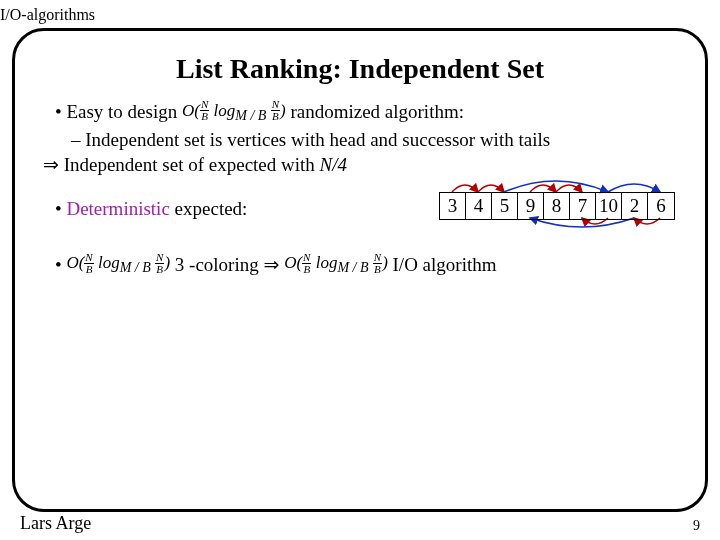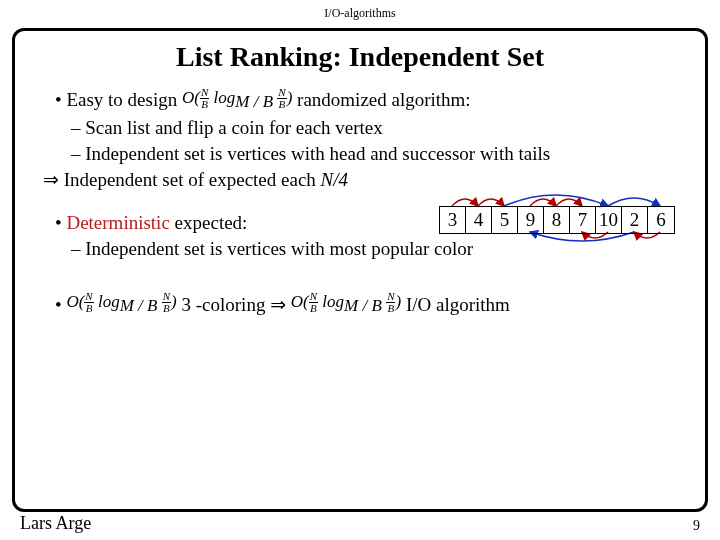--- a/index.html
+++ b/index.html
@@ -7,50 +7,50 @@
     margin: 0;
     width: 720px;
     height: 540px;
     background: #fff;
     font-family: "Times New Roman", Times, serif;
     color: #000;
     position: relative;
     overflow: hidden;
   }
   .header {
-    text-align: center;
-    font-size: 12px;
+    text-align: left;
+    font-size: 16px;
     padding-top: 6px;
   }
   .frame {
     position: absolute;
     left: 12px;
     right: 12px;
     top: 28px;
     bottom: 28px;
     border: 3px solid #000;
-    border-radius: 12px;
-    padding: 8px 22px 12px 22px;
+    border-radius: 32px;
+    padding: 20px 22px 12px 22px;
   }
   .title {
     text-align: center;
     font-size: 28px;
     font-weight: bold;
     margin: 2px 0 14px 0;
   }
   .body {
     font-size: 19px;
     line-height: 1.35;
   }
   .li1 { margin-left: 18px; }
   .sub { margin-left: 34px; }
   .imp { margin-left: 6px; }
   .gap { height: 18px; }
   .gap2 { height: 12px; }
-  .det { color: #b91c1c; }
+  .det { color: #a21caf; }
   .arrow { font-family: Arial, sans-serif; }
   .rel { position: relative; }
   .boxes-wrap {
     position: absolute;
     right: 8px;
     top: -4px;
   }
   .boxes {
     display: flex;
     border: 1.5px solid #000;
@@ -99,39 +99,38 @@
     vertical-align: middle;
     text-align: center;
     font-size: 11px;
     line-height: 1;
     position: relative;
     top: -1px;
     font-style: italic;
   }
   .frac .num { display: block; border-bottom: 1px solid #000; padding: 0 1px; }
   .frac .den { display: block; padding: 0 1px; }
-  .sub-mb { font-size: 17px; font-style: italic; vertical-align: sub; }
+  .sub-mb { font-size: 14px; font-style: italic; vertical-align: sub; }
 </style>
 </head>
 <body>
 
 <div class="header">I/O-algorithms</div>
 
 <div class="frame">
   <div class="title">List Ranking: Independent Set</div>
 
   <div class="body">
 
     <div class="li1">
       • <span>Easy to design </span><span class="formula"><span>O</span><span>(</span><span class="frac"><span class="num">N</span><span class="den">B</span></span> <span>log</span><span class="sub-mb">M / B</span> <span class="frac"><span class="num">N</span><span class="den">B</span></span><span>)</span></span><span> randomized algorithm:</span>
     </div>
-    <div class="sub">– Scan list and flip a coin for each vertex</div>
     <div class="sub">– Independent set is vertices with head and successor with tails</div>
     <div class="imp">
-      <span class="arrow">⇒</span> <span>Independent set of expected each </span><i>N/4</i>
+      <span class="arrow">⇒</span> <span>Independent set of expected with </span><i>N/4</i>
     </div>
 
     <div class="gap"></div>
 
     <div class="rel">
       <div class="boxes-wrap">
         <svg class="arcs" viewBox="0 0 244 58">
           <defs>
             <marker id="ar-r" markerWidth="6" markerHeight="6" refX="5" refY="3" orient="auto">
               <path d="M0,0 L6,3 L0,6 Z" fill="#b00000"></path>
@@ -163,21 +162,20 @@
           <div class="cell">10</div>
           <div class="cell">2</div>
           <div class="cell">6</div>
         </div>
       </div>
 
       <div class="li1">
         • <span class="det">Deterministic</span><span> expected:</span>
       </div>
     </div>
-    <div class="sub">– Independent set is vertices with most popular color</div>
 
     <div class="gap"></div>
     <div class="gap2"></div>
 
     <div class="li1">
       • <span class="formula"><span>O</span><span>(</span><span class="frac"><span class="num">N</span><span class="den">B</span></span> <span>log</span><span class="sub-mb">M / B</span> <span class="frac"><span class="num">N</span><span class="den">B</span></span><span>)</span></span><span> 3 -coloring </span><span class="arrow">⇒</span> <span class="formula"><span>O</span><span>(</span><span class="frac"><span class="num">N</span><span class="den">B</span></span> <span>log</span><span class="sub-mb">M / B</span> <span class="frac"><span class="num">N</span><span class="den">B</span></span><span>)</span></span><span> I/O algorithm</span>
     </div>
 
   </div>
 </div>

